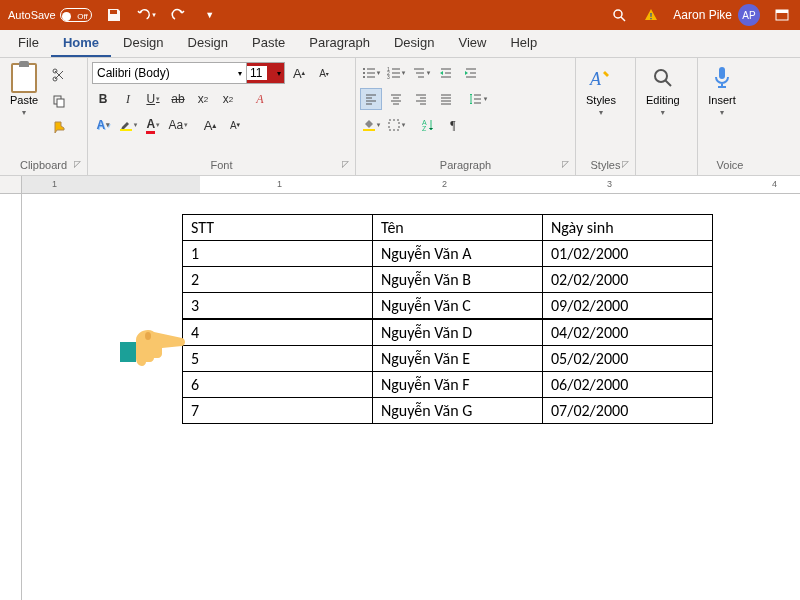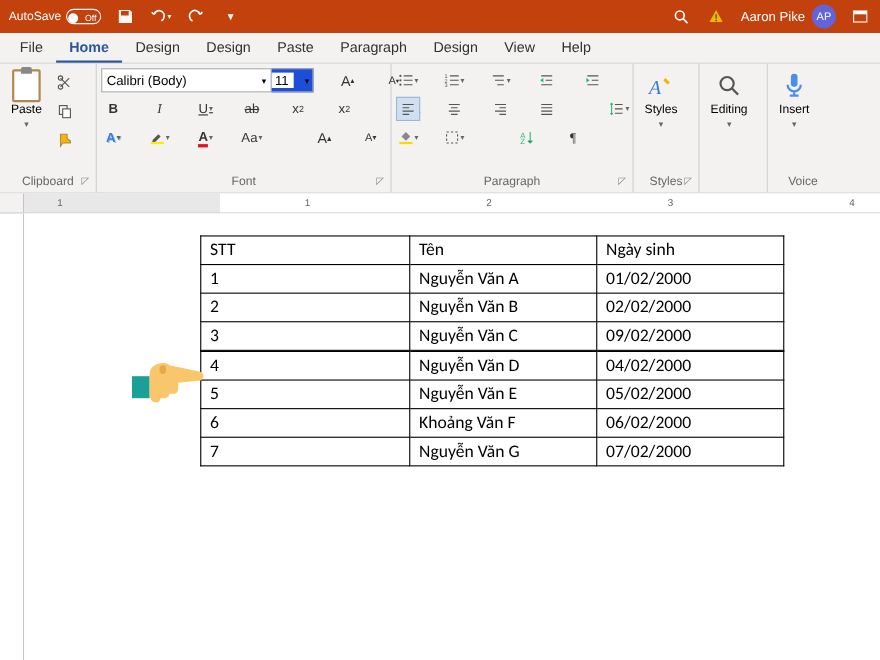--- a/index.html
+++ b/index.html
@@ -24,29 +24,29 @@
   .group-body { flex: 1; display: flex; gap: 4px; align-items: flex-start; }
   .group-label { text-align: center; font-size: 11px; color: #666; padding: 2px 0; position: relative; }
   .group-label .launcher { position: absolute; right: 2px; top: 2px; font-size: 9px; color: #888; }
   
   .big-btn { display: flex; flex-direction: column; align-items: center; justify-content: center; padding: 4px 6px; cursor: pointer; gap: 2px; }
   .big-btn .ico { width: 28px; height: 28px; display: flex; align-items: center; justify-content: center; }
   .big-btn .lbl { font-size: 11px; }
   .big-btn .chev { font-size: 8px; color: #666; }
   
   .col { display: flex; flex-direction: column; gap: 4px; }
-  .row { display: flex; gap: 20px; align-items: flex-start; }
+  .row { display: flex; gap: 3px; align-items: flex-start; }
   .sm-btn { width: 22px; height: 22px; display: flex; align-items: center; justify-content: center; cursor: pointer; border: 1px solid transparent; font-size: 12px; color: #333; }
   .sm-btn.sel { background: #d0e0f0; border-color: #9ab7d9; }
   .sm-btn .chv { font-size: 7px; margin-left: 1px; color: #666; }
   
   .font-box { display: flex; }
   .font-name { width: 155px; height: 22px; border: 1px solid #ababab; background: #fff; padding: 0 4px; display: flex; align-items: center; font-size: 12px; }
   .font-name .chv { margin-left: auto; font-size: 8px; }
-  .font-size { width: 38px; height: 22px; border: 1px solid #ababab; border-left: none; background: #1d4ed8; display: flex; align-items: center; }
+  .font-size { width: 38px; height: 22px; border: 1px solid #ababab; border-left: none; background: #b91c1c; display: flex; align-items: center; }
   .font-size input { width: 20px; border: none; outline: none; font-size: 12px; text-align: left; padding-left: 3px; }
   .font-size .chv { font-size: 8px; margin-left: auto; margin-right: 3px; }
   
   .ruler-h { height: 18px; background: #fff; border-bottom: 1px solid #c0c0c0; display: flex; position: relative; font-size: 9px; color: #666; }
   .ruler-h .gutter { width: 22px; background: #f3f2f1; border-right: 1px solid #c0c0c0; }
   .ruler-h .scale { flex: 1; position: relative; background: linear-gradient(90deg, #e8e8e8 0 178px, #fff 178px); }
   .tick-major { position: absolute; top: 3px; }
   
   .doc-wrap { display: flex; height: calc(600px - 30px - 28px - 118px - 18px); }
   .ruler-v { width: 22px; background: #fff; border-right: 1px solid #c0c0c0; }
@@ -426,21 +426,21 @@
               <td class="c2">Nguyễn Văn D</td>
               <td class="c3">04/02/2000</td>
             </tr>
         <tr>
               <td>5</td>
               <td>Nguyễn Văn E</td>
               <td>05/02/2000</td>
             </tr>
         <tr>
               <td>6</td>
-              <td>Khoảng Văn F</td>
+              <td>Nguyễn Văn F</td>
               <td>06/02/2000</td>
             </tr>
         <tr>
               <td>7</td>
               <td>Nguyễn Văn G</td>
               <td>07/02/2000</td>
             </tr>
       </tbody>
         </table>
     </div>

